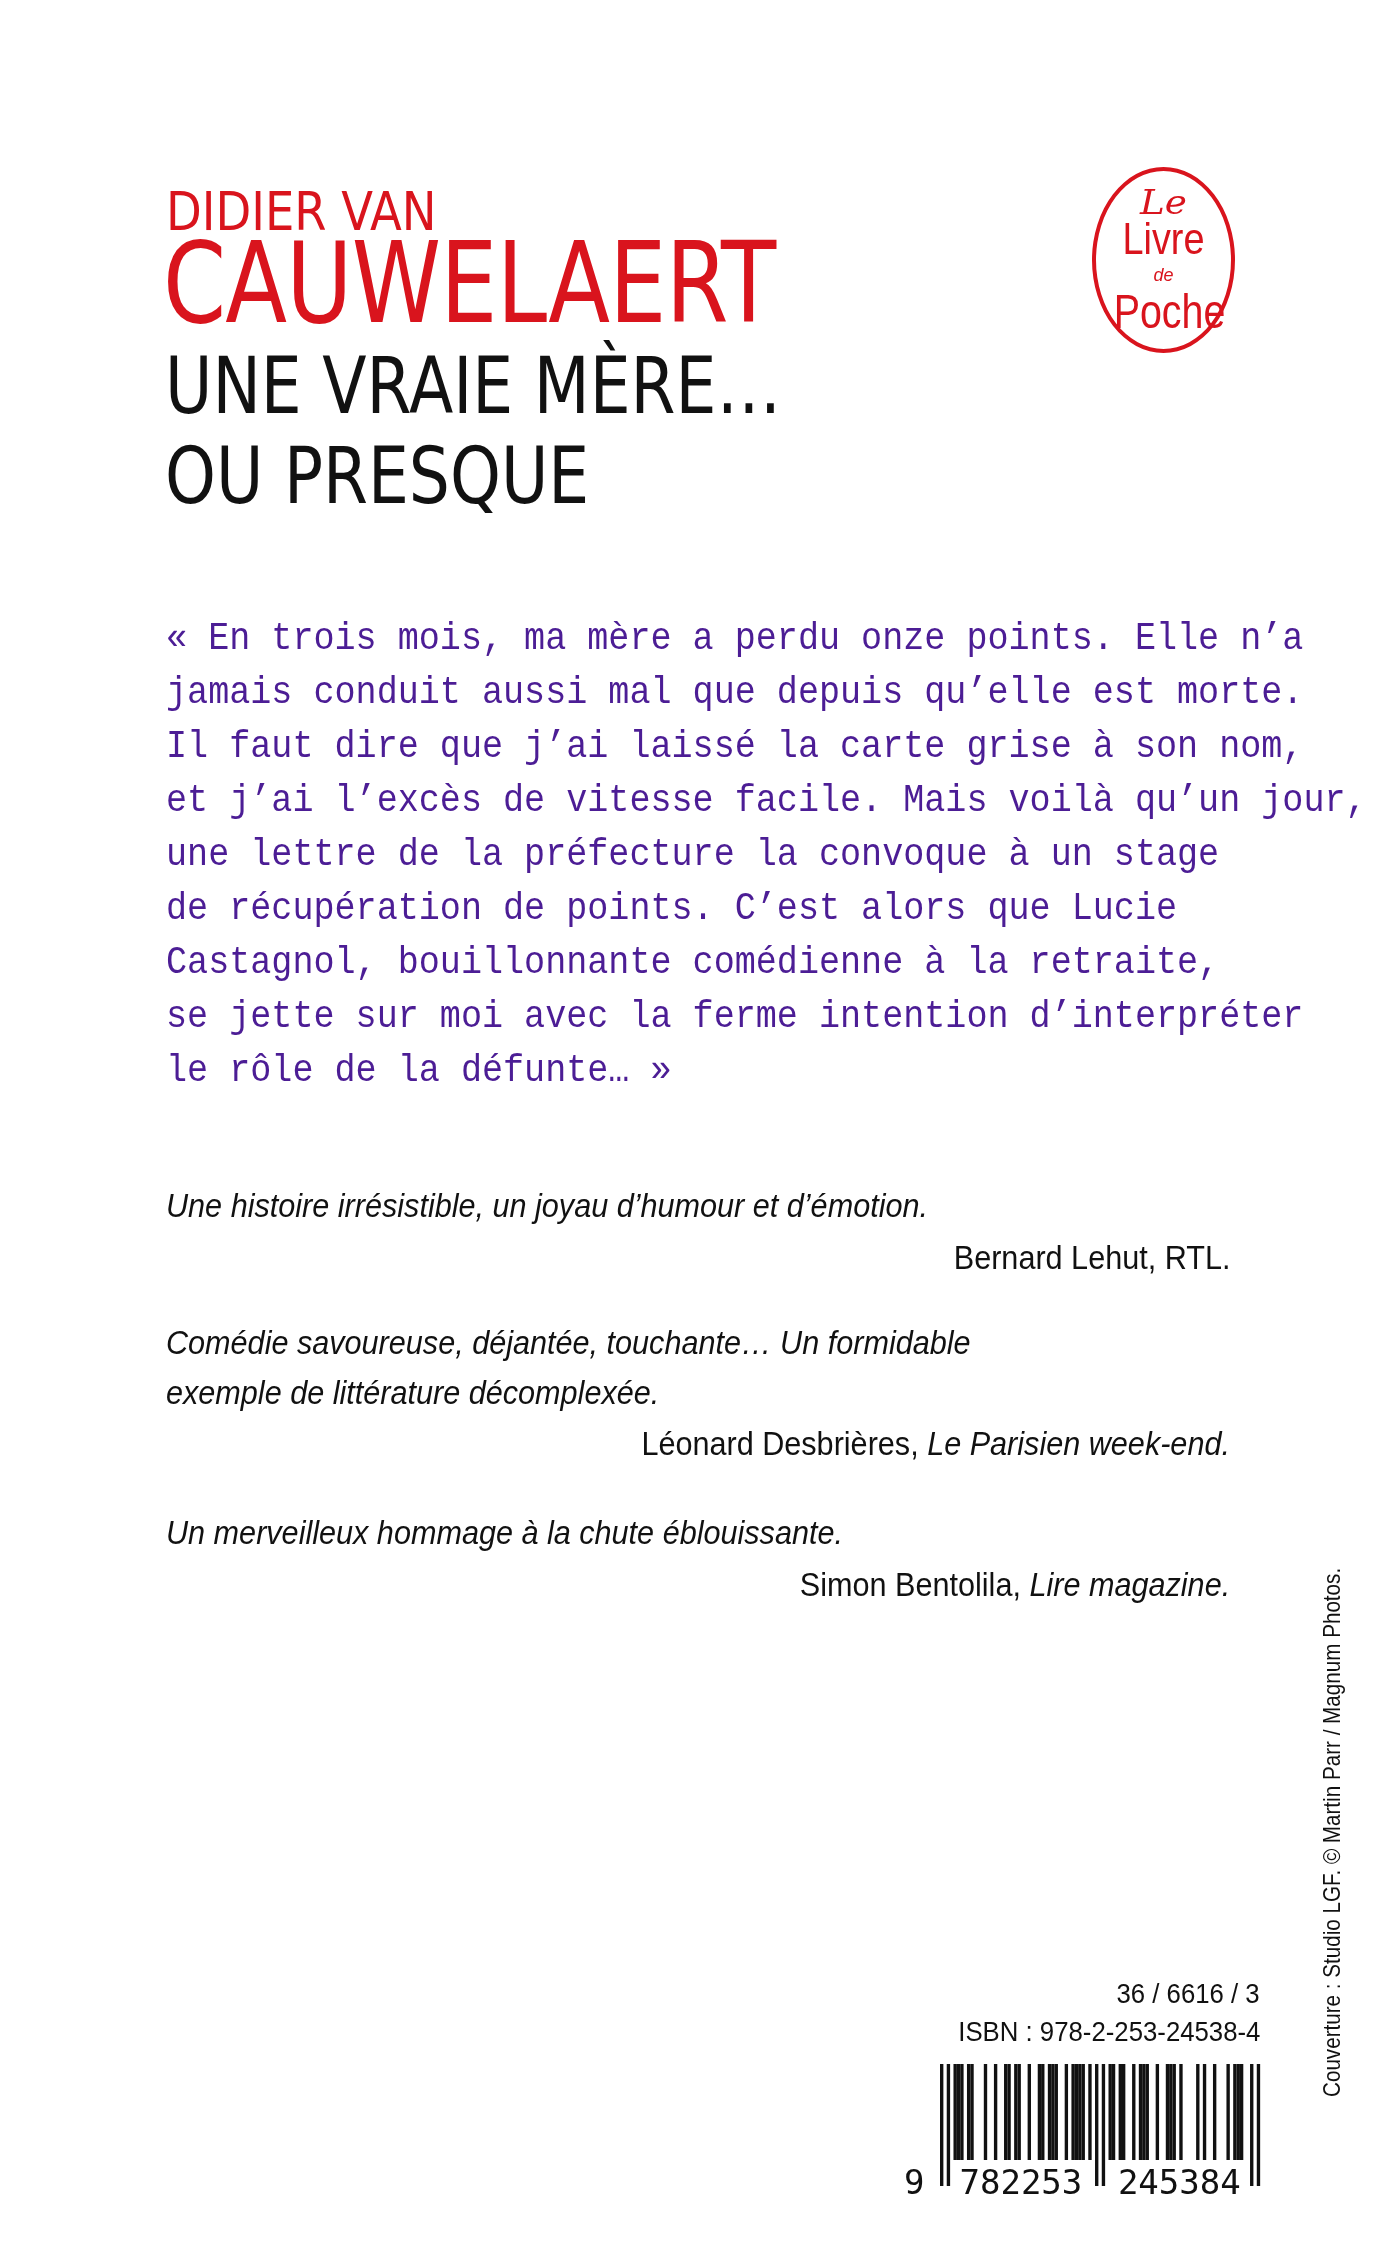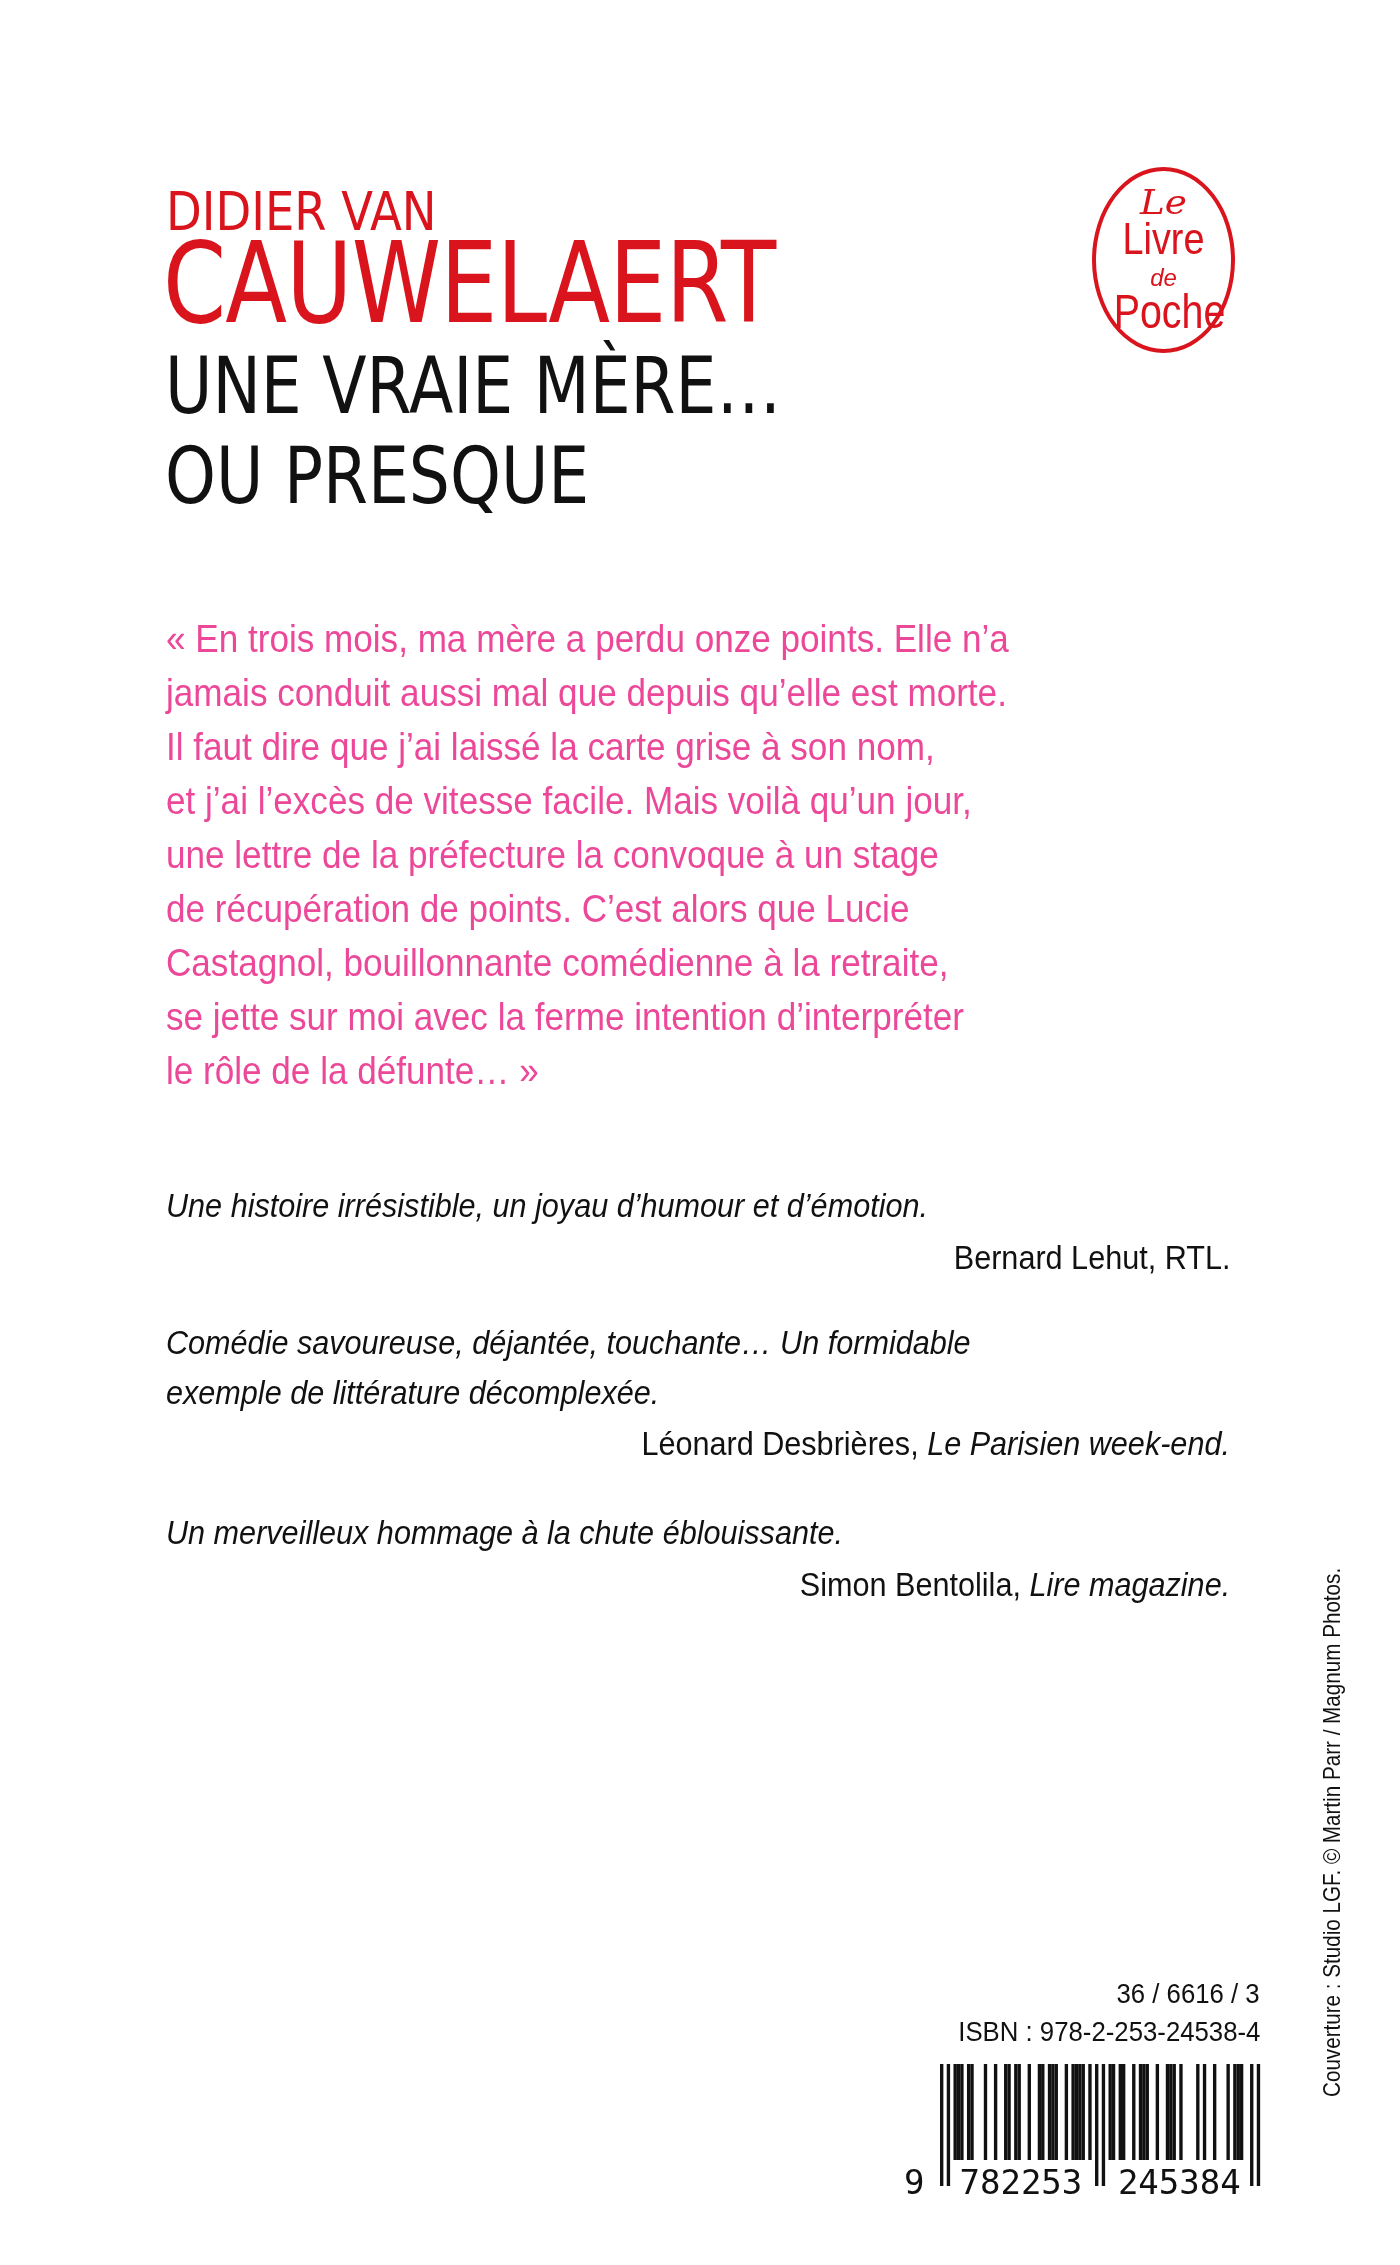--- a/index.html
+++ b/index.html
@@ -14,25 +14,25 @@
   .title-line { font-family: "DejaVu Sans", sans-serif; font-size: 78px; line-height: 86px; color: #111111; transform-origin: left top; transform: scaleX(0.83); }
   .title-1 { left: 165px; top: 343px; }
   .title-2 { left: 165px; top: 433px; }
 
   
   .logo { left: 1092px; top: 167px; width: 143px; height: 186px; text-decoration: underline; }
   .logo-oval { position: absolute; inset: 0; border: 4px solid #d9141d; border-radius: 50%; box-sizing: border-box; }
   .logo-text { position: absolute; left: 0; width: 100%; text-align: center; color: #d9141d; font-family: "Liberation Sans", sans-serif; line-height: 1; }
   .logo-le    { top: 18px; font-family: "DejaVu Serif", serif; font-style: italic; font-size: 34px; transform: scaleX(1.1); }
   .logo-livre { top: 50px; font-size: 44px; transform: scaleX(0.86); }
-  .logo-de    { top: 99px; font-style: italic; font-size: 24px; }
+  .logo-de    { top: 99px; font-style: italic; font-size: 18px; }
   .logo-poche { top: 121px; left: 6px; font-size: 48px; transform: scaleX(0.82); }
 
   
-  .blurb { left: 166px; top: 612px; width: 1100px; font-family: Liberation Sans, sans-serif; font-size: 39px; line-height: 54px; color: #ec4899; }
+  .blurb { left: 166px; top: 612px; width: 1100px; font-family: Liberation Mono, monospace; font-size: 39px; line-height: 54px; color: #4c1d95; }
   .blurb .ln { display: block; white-space: nowrap; transform-origin: left top; transform: scaleX(0.90); }
 
   
   .review-quote { left: 166px; font-family: "Liberation Sans", sans-serif; font-style: italic; font-size: 34px; line-height: 50px; color: #111111; transform-origin: left top; transform: scaleX(0.90); }
   .review-src { right: 170px; font-family: "Liberation Sans", sans-serif; font-size: 34px; line-height: 50px; color: #111111; text-align: right; transform-origin: right top; transform: scaleX(0.90); }
   .review-src i { font-style: italic; }
 
   .q1 { top: 1180px; }
   .s1 { top: 1232px; }
   .q2a { top: 1317px; }

